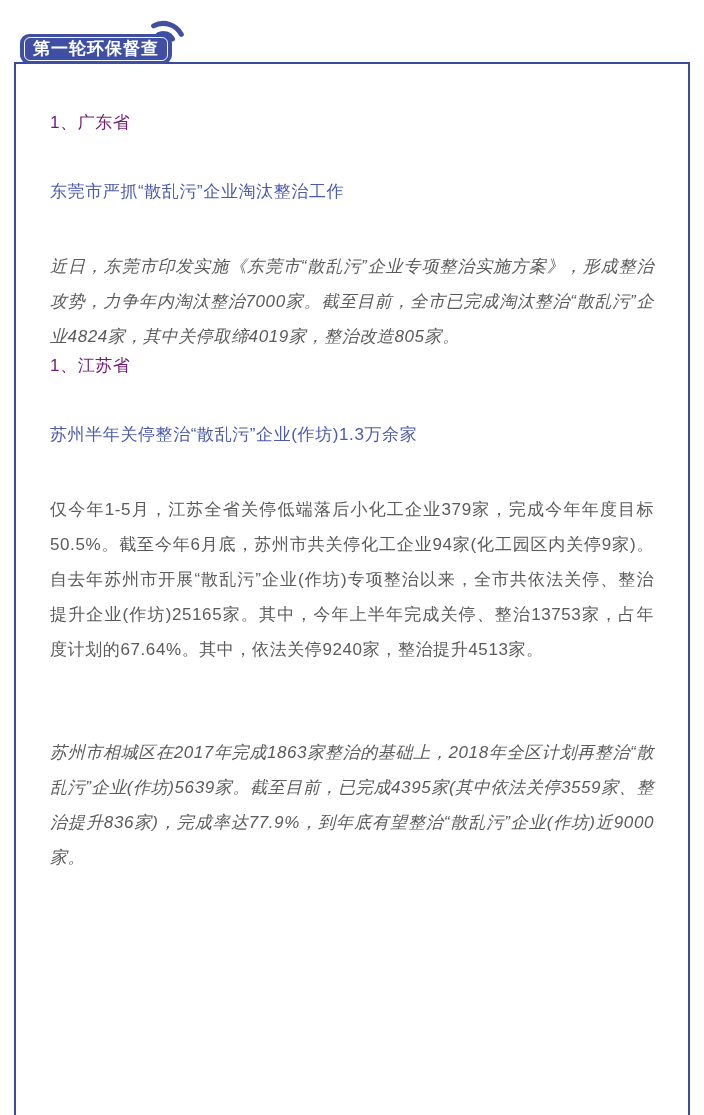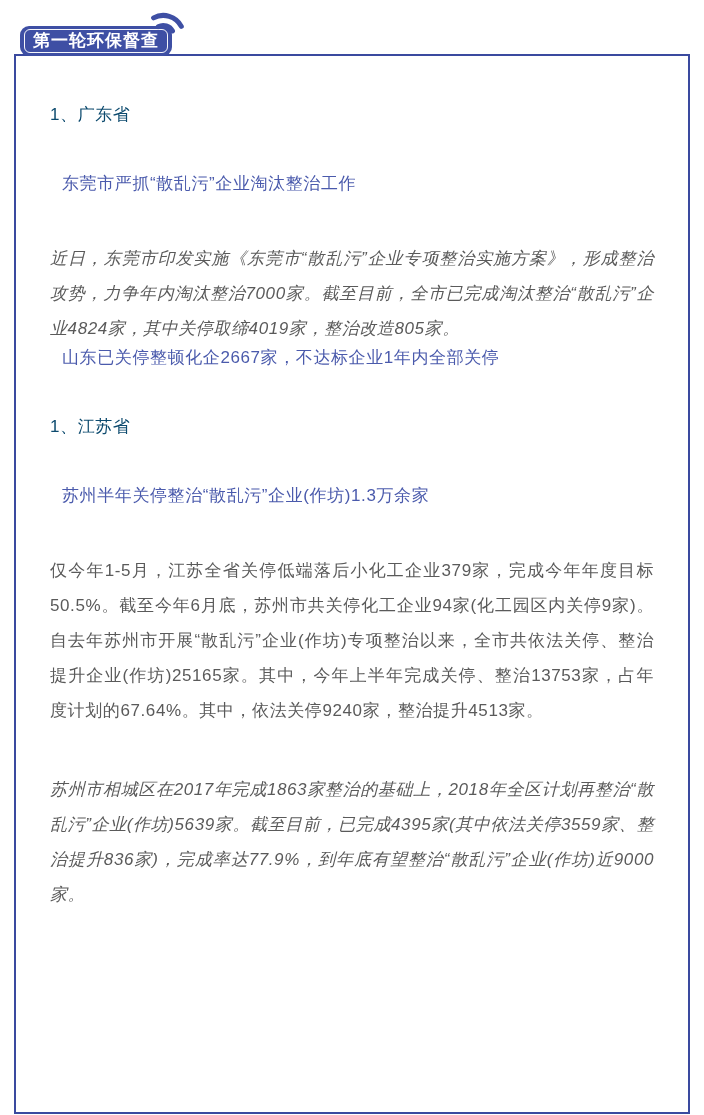--- a/index.html
+++ b/index.html
@@ -5,20 +5,21 @@
   * { margin: 0; padding: 0; box-sizing: border-box; }
   html, body {
     width: 704px; height: 1115px;
     background: #ffffff;
     overflow: hidden;
     font-family: "Liberation Sans", "DejaVu Sans", sans-serif;
   }
   .badge-row {
     position: relative;
     height: 54px;
+    margin-top: 8px;
   }
   .badge {
     position: absolute;
     left: 20px; top: 26px;
     background: #3e4fa4;
     color: #ffffff;
     font-size: 17px;
     font-weight: bold;
     letter-spacing: 1px;
     padding: 6px 13px 7px;
@@ -42,44 +43,43 @@
   }
   .card {
     margin: 0 14px;
     border: 2px solid #3a4a9f;
     background: #ffffff;
     padding: 47px 34px 40px 34px;
     min-height: 1060px;
   }
   .heading {
     font-size: 17px;
-    color: #0c4a6e;
+    color: #701a75;
     letter-spacing: 0.6px;
     margin-bottom: 45px;
     line-height: 24px;
   }
   .link {
     display: block;
     font-size: 17px;
     color: #4a5aac;
     letter-spacing: 0.6px;
     text-decoration: none;
     cursor: pointer;
     margin-bottom: 45px;
     line-height: 24px;
-    margin-left: 12px;
   }
   .para {
     font-size: 17px;
     color: #5a5a5a;
     letter-spacing: 0.6px;
     line-height: 35px;
     text-align: justify;
     text-justify: inter-ideograph;
-    margin-bottom: 44px;
+    margin-bottom: 68px;
   }
   .para:last-child { margin-bottom: 0; font-style: italic; }
 </style>
 </head>
 <body>
 
 <div class="badge-row">
   <div class="badge">第一轮环保督查</div>
   <svg class="signal-icon" viewBox="0 0 44 44" aria-hidden="true">
     <g transform="rotate(-28 22 22)" fill="none" stroke="#3e4fa4" stroke-width="5" stroke-linecap="round">
@@ -91,21 +91,20 @@
 </div>
 
 <div class="card">
   <div id="sections">
       <section>
         <div class="heading">1、广东省</div>
         <a class="link">东莞市严抓“散乱污”企业淘汰整治工作</a>
         <p class="para">近日，东莞市印发实施《东莞市“散乱污”企业专项整治实施方案》，形成整治攻势，力争年内淘汰整治7000家。截至目前，全市已完成淘汰整治“散乱污”企业4824家，其中关停取缔4019家，整治改造805家。</p>
       </section>
       <section>
-        <a class="link">山东已关停整顿化企2667家，不达标企业1年内全部关停</a>
       </section>
       <section>
         <div class="heading">1、江苏省</div>
         <a class="link">苏州半年关停整治“散乱污”企业(作坊)1.3万余家</a>
         <p class="para">仅今年1-5月，江苏全省关停低端落后小化工企业379家，完成今年年度目标50.5%。截至今年6月底，苏州市共关停化工企业94家(化工园区内关停9家)。自去年苏州市开展“散乱污”企业(作坊)专项整治以来，全市共依法关停、整治提升企业(作坊)25165家。其中，今年上半年完成关停、整治13753家，占年度计划的67.64%。其中，依法关停9240家，整治提升4513家。</p>
         <p class="para">苏州市相城区在2017年完成1863家整治的基础上，2018年全区计划再整治“散乱污”企业(作坊)5639家。截至目前，已完成4395家(其中依法关停3559家、整治提升836家)，完成率达77.9%，到年底有望整治“散乱污”企业(作坊)近9000家。</p>
       </section>
     </div>
 </div>
 

